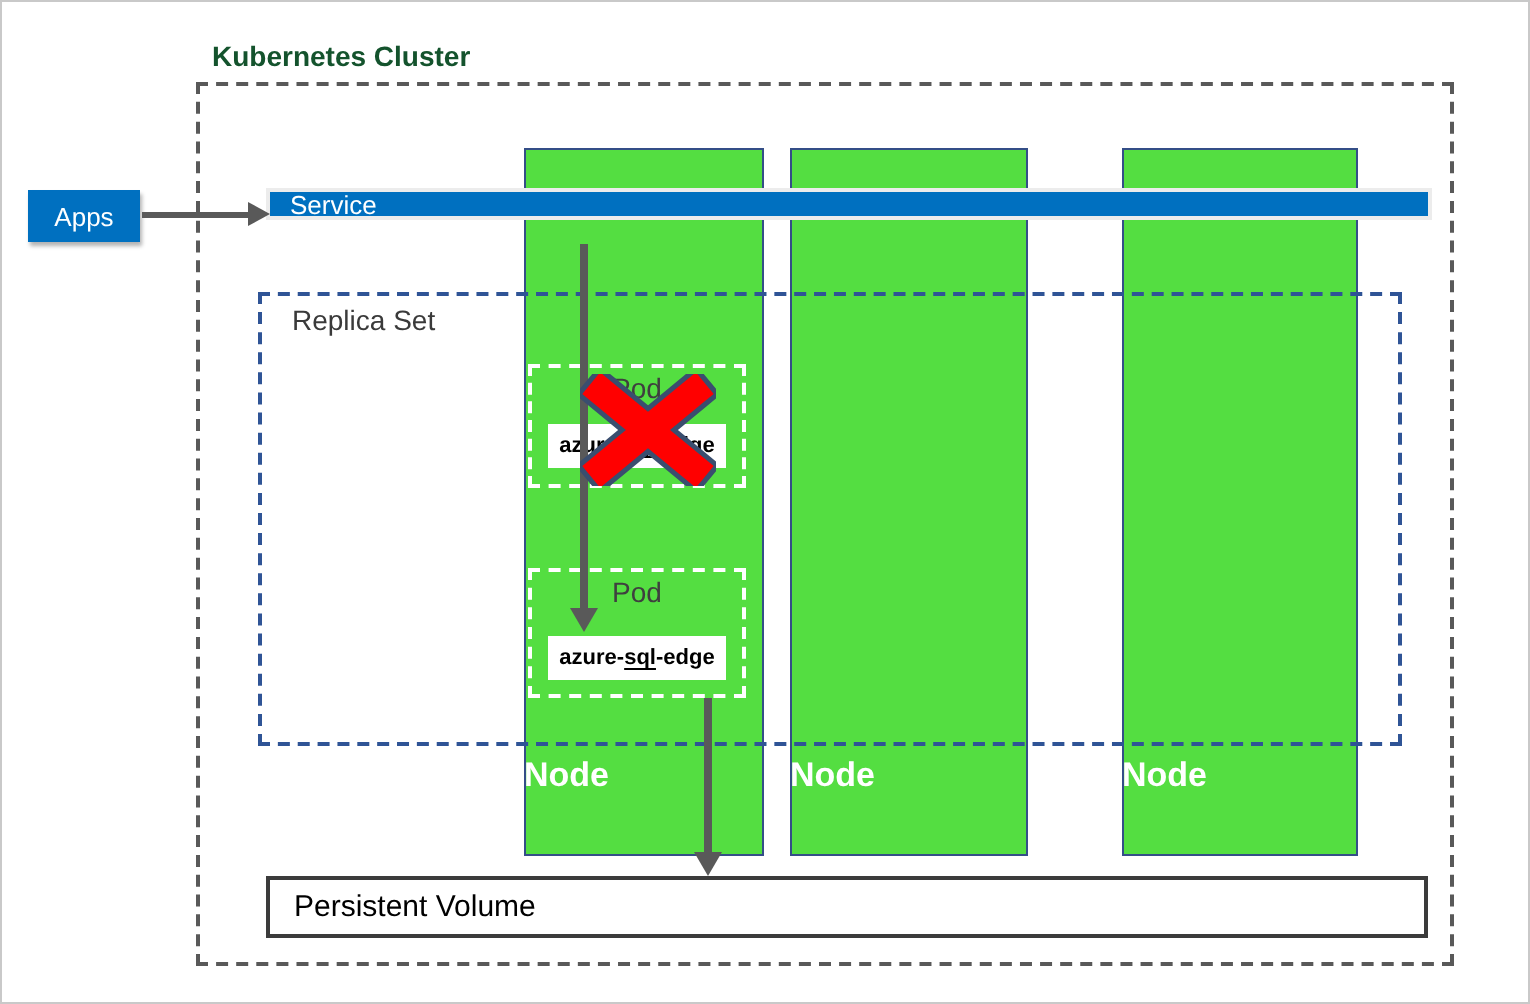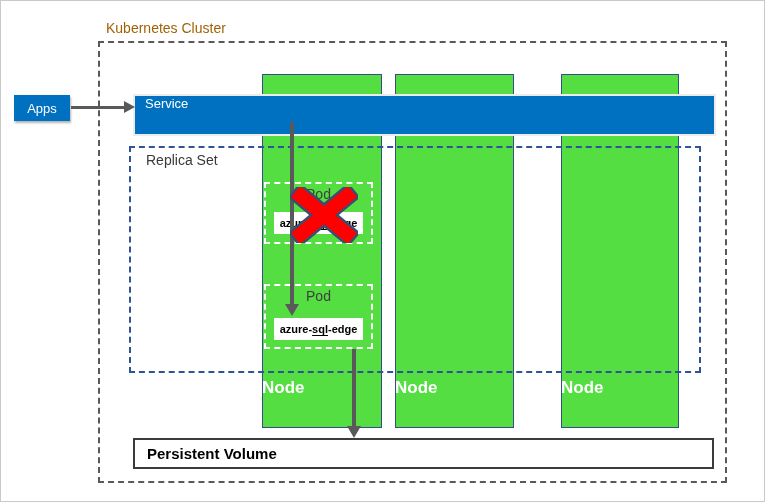--- a/index.html
+++ b/index.html
@@ -8,21 +8,21 @@
     width: 765px; height: 502px;
     box-sizing: border-box;
     background: #ffffff;
     border: 1px solid #c9c9c9;
     font-family: "Liberation Sans", sans-serif;
     overflow: hidden;
   }
   
   .kc-label {
     position: absolute; left: 105px; top: 19px;
-    font-size: 14px; color: #a16207; z-index: 4;
+    font-size: 14px; color: #14532d; z-index: 4; font-weight: bold;
   }
   .kc-box {
     position: absolute; left: 97px; top: 40px;
     width: 629px; height: 442px;
     border: 2px dashed #595959;
     box-sizing: border-box; z-index: 1;
   }
   
   .node {
     position: absolute; top: 73px; height: 354px;
@@ -47,25 +47,25 @@
     border: 2px dashed #2f5496;
     box-sizing: border-box; z-index: 3;
   }
   .rs-label {
     position: absolute; left: 145px; top: 151px;
     font-size: 14px; color: #3a3a3a; z-index: 4;
   }
   
   .service {
     position: absolute; left: 132px; top: 93px;
-    width: 583px; height: 42px;
+    width: 583px; height: 16px;
     background: #0070c0; border: 2px solid #ececec;
     box-sizing: border-box; z-index: 4;
     color: #ffffff; font-size: 13px;
-    display: flex; padding-left: 10px;
+    display: flex; align-items: center; padding-left: 10px;
   }
   
   .apps {
     position: absolute; left: 13px; top: 94px;
     width: 56px; height: 26px;
     background: #0070c0; color: #ffffff; font-size: 13px;
     display: flex; align-items: center; justify-content: center;
     z-index: 4; box-shadow: 1px 2px 2px rgba(0,0,0,0.3);
   }
   
@@ -120,21 +120,21 @@
   }
   
   .fail-x { position: absolute; left: 289px; top: 186px; z-index: 6; }
   
   .pv {
     position: absolute; left: 132px; top: 437px;
     width: 581px; height: 31px;
     background: #ffffff; border: 2px solid #3b3b3b;
     box-sizing: border-box; z-index: 5;
     display: flex; align-items: center; padding-left: 12px;
-    font-weight: bold; font-size: 15px; color: #000000;
+    font-weight: normal; font-size: 15px; color: #000000;
   }
 </style>
 </head>
 <body>
 
 <div class="canvas">
 
   <div class="kc-label">Kubernetes Cluster</div>
   <div class="kc-box"></div>
 

